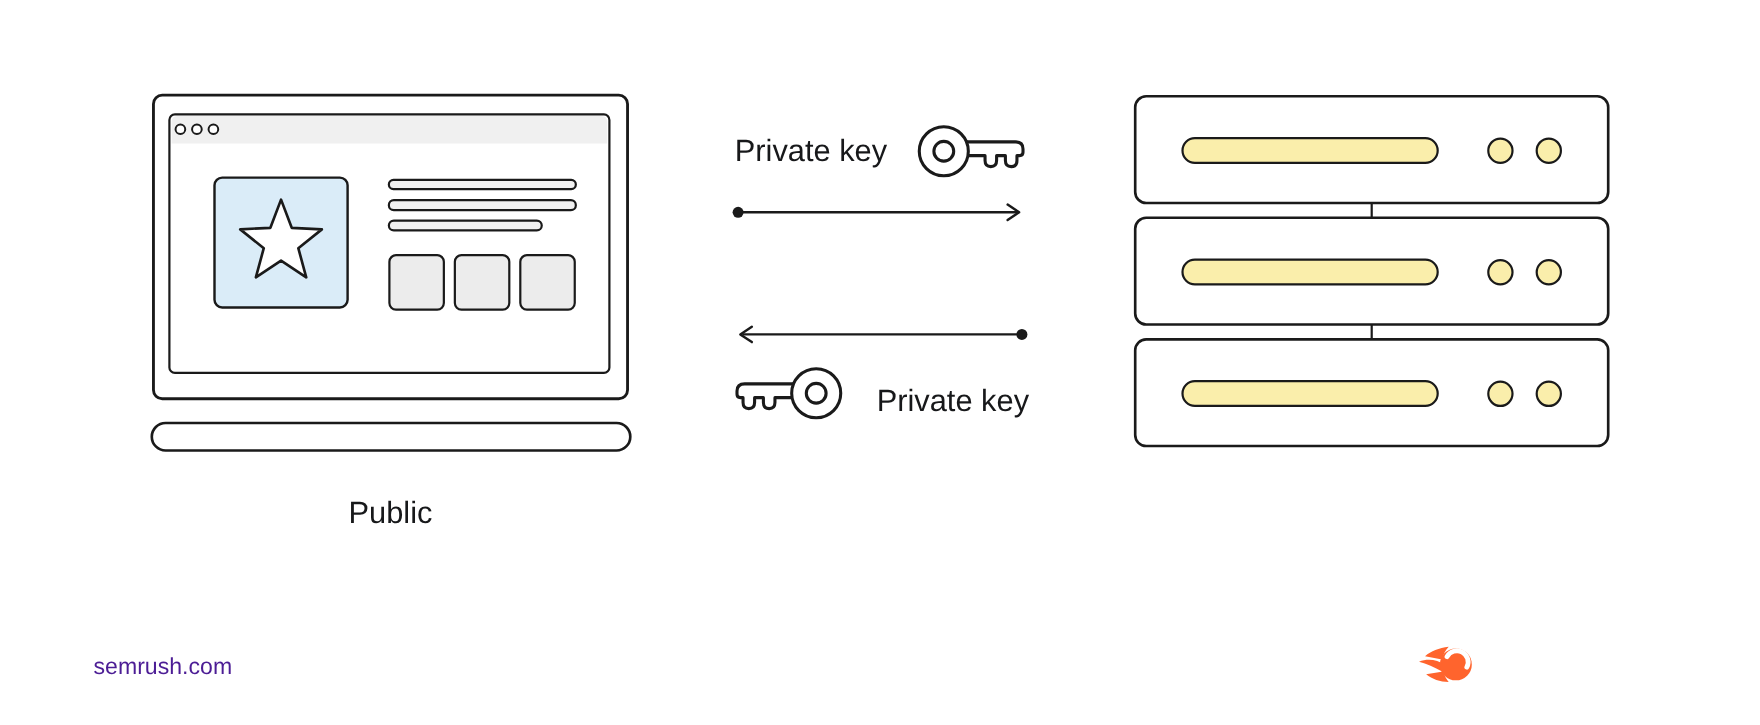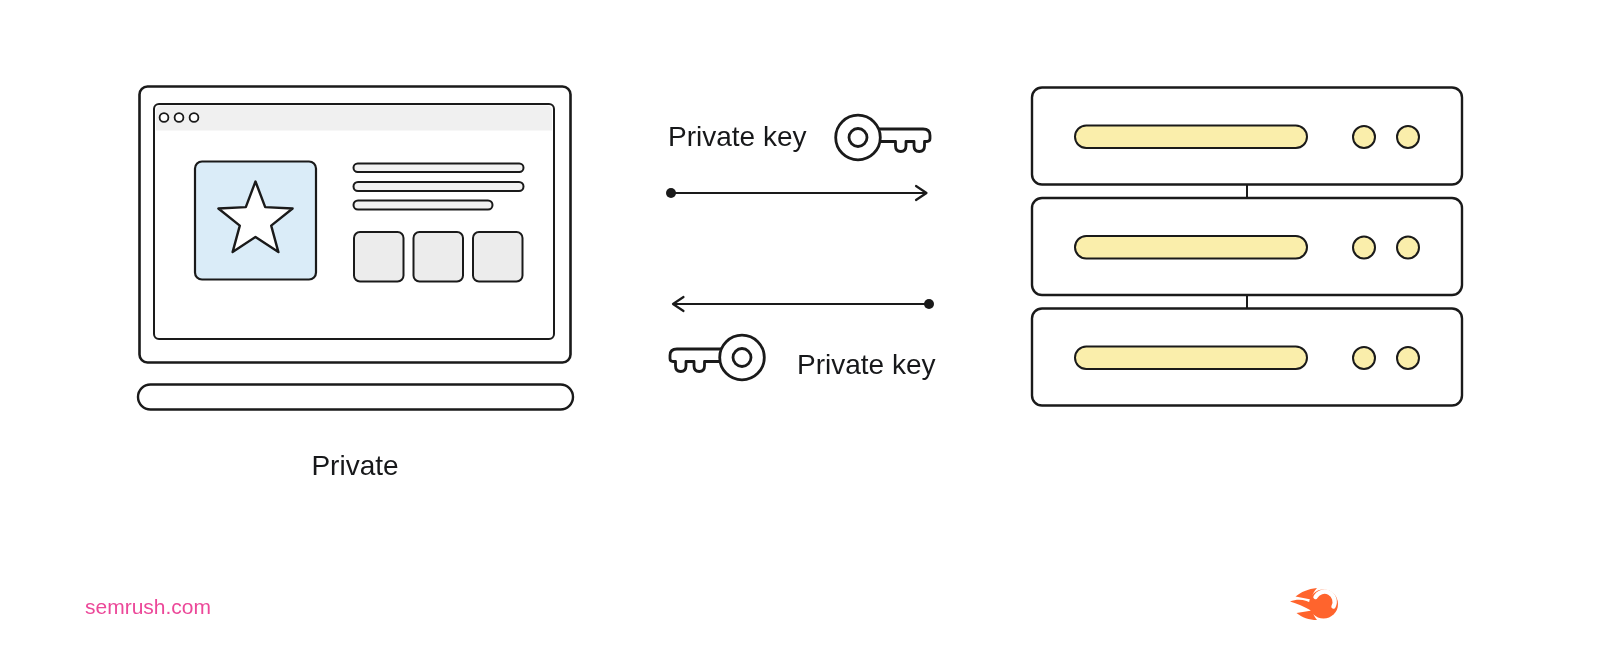--- a/index.html
+++ b/index.html
@@ -16,21 +16,21 @@
     color:#17181a;
     font-size:28px;
     line-height:28px;
     white-space:nowrap;
   }
   .lbl.center{transform:translateX(-50%);}
   .watermark{
     position:absolute;
     left:85px;top:593px;
     font-size:21px;line-height:28px;
-    color:#ec4899;
+    color:#4c1d95;
   }
   .brandtext{
     position:absolute;
     left:1349px;top:600px;
     font-size:28px;line-height:30px;
     font-weight:800;
     letter-spacing:3px;
     color:#141414;
   }
 </style>
@@ -141,19 +141,19 @@
         <circle cx="33.5" cy="18" r="14.5"></circle>
       </g>
       <path d="M25.5 11 A10 10 0 0 1 43.5 20.5" fill="none" stroke="#ffffff" stroke-width="4.4" stroke-linecap="round"></path>
     </g>
   </svg>
 
   <div class="lbl" style="left:668px;top:123px;">Private key</div>
 
   <div class="lbl" style="left:797px;top:351px;">Private key</div>
 
-  <div class="lbl center" style="left:355px;top:452px;">Private</div>
+  <div class="lbl center" style="left:355px;top:452px;">Public</div>
 
 
   <div class="watermark">semrush.com</div>
 
 
 </div>
 
 </body></html>

